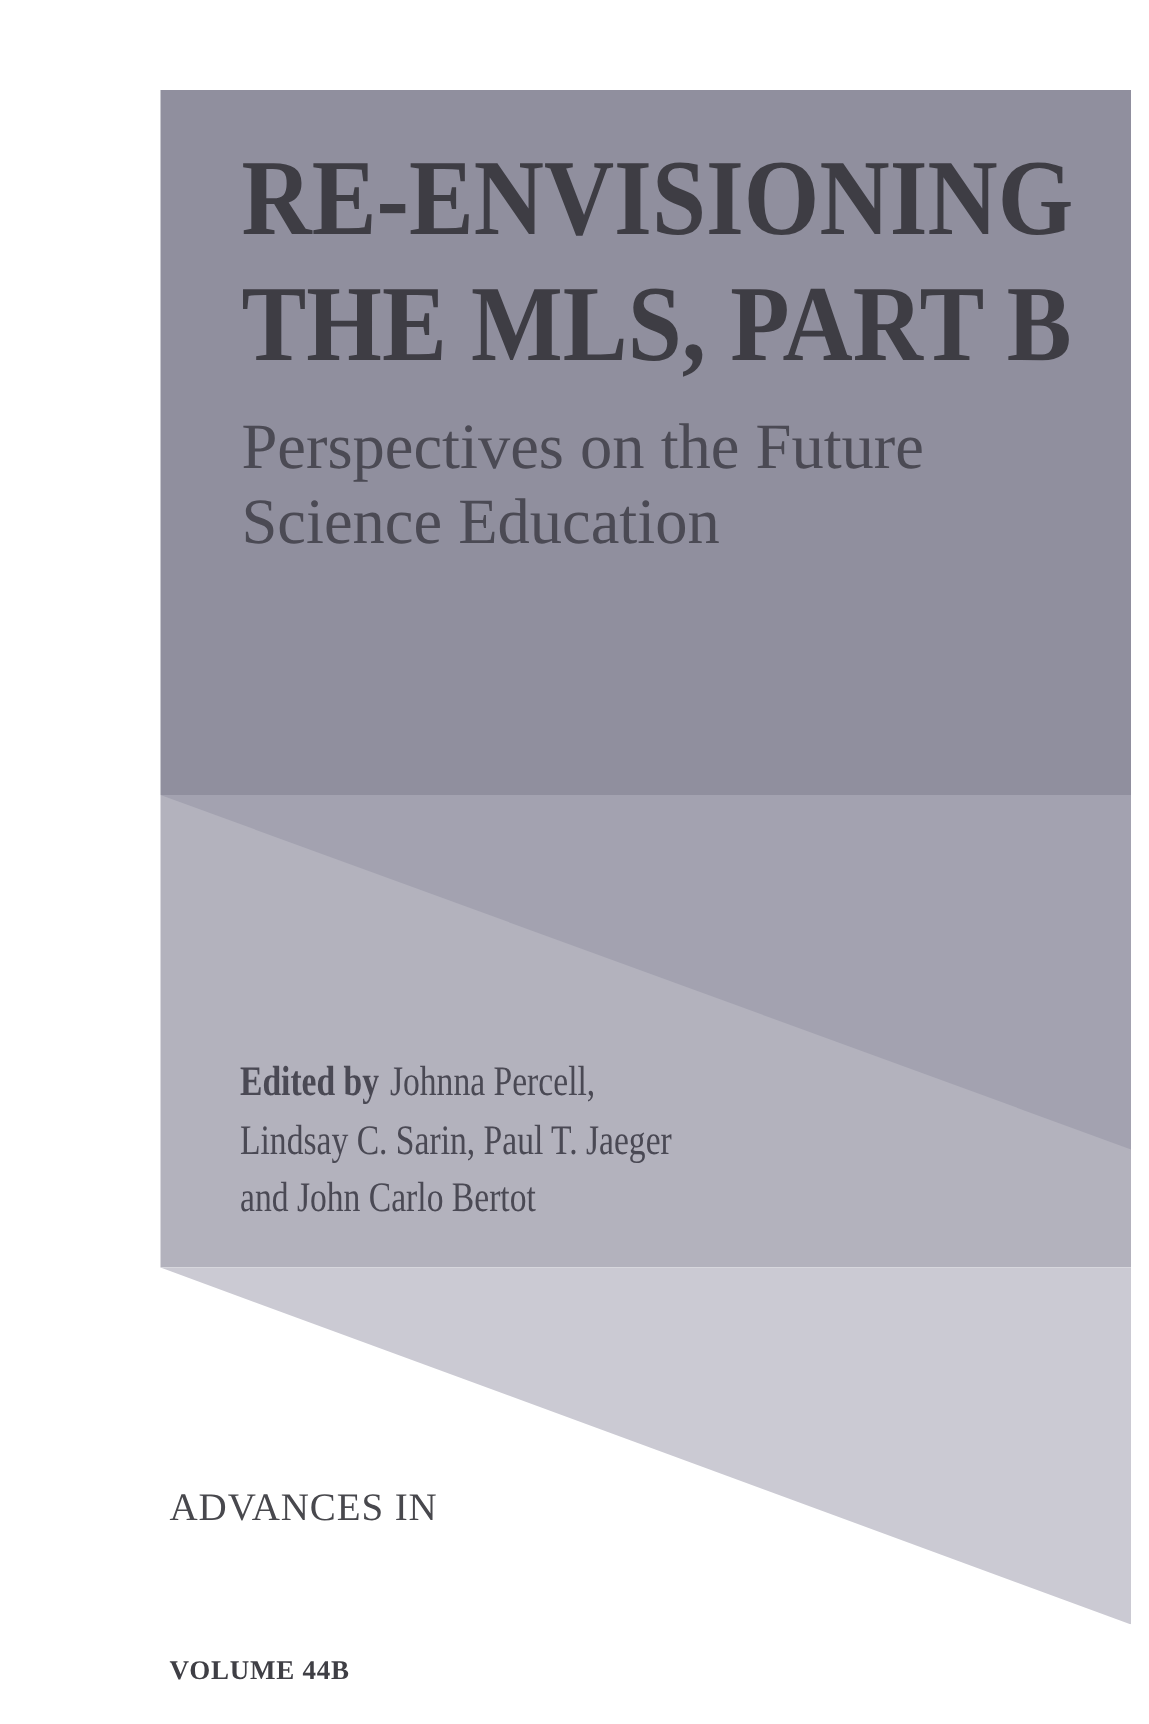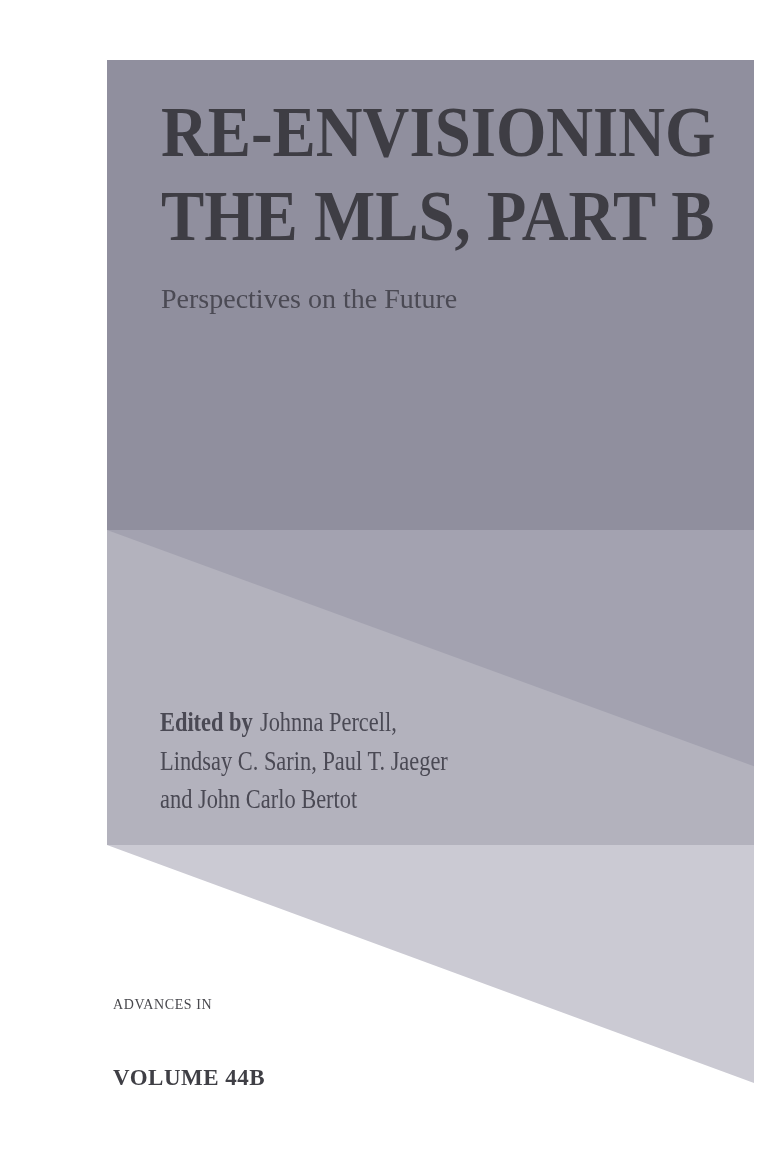--- a/index.html
+++ b/index.html
@@ -39,41 +39,41 @@
   
   .title{
     position:absolute;left:113px;top:90px;
     font-size:72px;line-height:84px;font-weight:700;
     color:var(--title-text);
     transform:scaleX(0.9);transform-origin:0 0;
     white-space:nowrap;letter-spacing:0;
   }
   .subtitle{
     position:absolute;left:113px;top:274px;
-    font-size:28px;line-height:50px;font-weight:400;
+    font-size:43px;line-height:50px;font-weight:400;
     color:var(--subtitle-text);
     white-space:nowrap;
   }
   .editors{
     position:absolute;left:112px;top:703px;
     font-size:28px;line-height:38.5px;font-weight:400;
     color:var(--editors-text);
     transform:scaleX(0.8);transform-origin:0 0;
     white-space:nowrap;
   }
   .editors .prefix{font-weight:700;margin-right:9px;}
   .series{
     position:absolute;left:65px;top:991px;
-    font-size:14px;line-height:27.5px;font-weight:400;
+    font-size:26px;line-height:27.5px;font-weight:400;
     letter-spacing:0.6px;color:var(--series-text);
     white-space:nowrap;
   }
   .volume{
-    position:absolute;left:65px;top:1065px;
-    font-size:23px;line-height:26px;font-weight:700;
+    position:absolute;left:65px;top:1100px;
+    font-size:18px;line-height:26px;font-weight:700;
     letter-spacing:0.5px;color:var(--volume-text);
     white-space:nowrap;
   }
 </style>
 </head>
 <body>
 
 <div class="page">
 
   <div class="band band-top"></div>
@@ -82,20 +82,21 @@
   </div>
   <div class="band band-bottom"></div>
 
   <div class="title">
     <div>RE-ENVISIONING</div>
     <div>THE MLS, PART B</div>
   </div>
 
   <div class="subtitle">
     <div>Perspectives on the Future</div>
+    <div>Science Education</div>
   </div>
 
   <div class="editors">
     <div>
       <span class="prefix">Edited by</span><span>Johnna Percell,</span>
     </div>
     <div>Lindsay C. Sarin, Paul T. Jaeger</div>
     <div>and John Carlo Bertot</div>
   </div>
 

